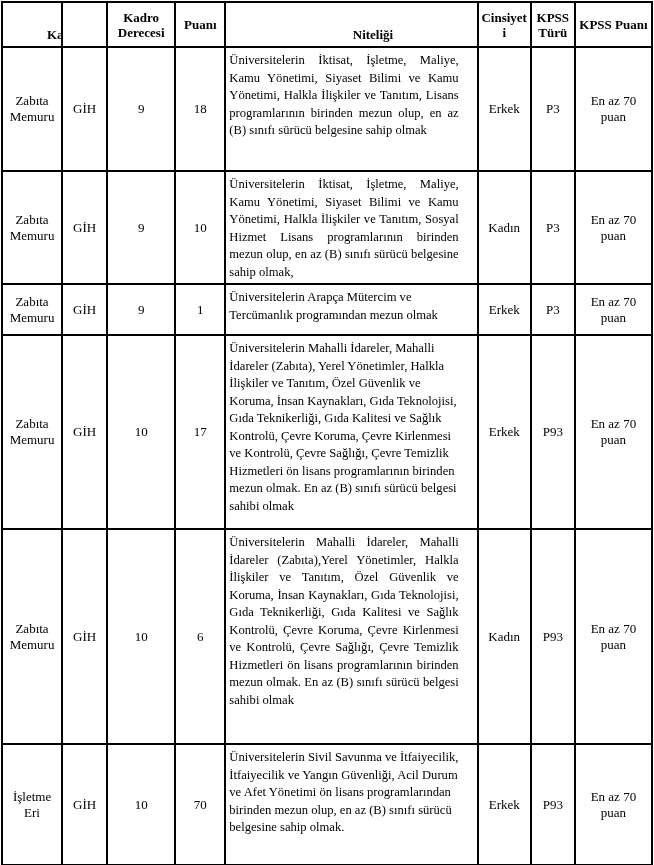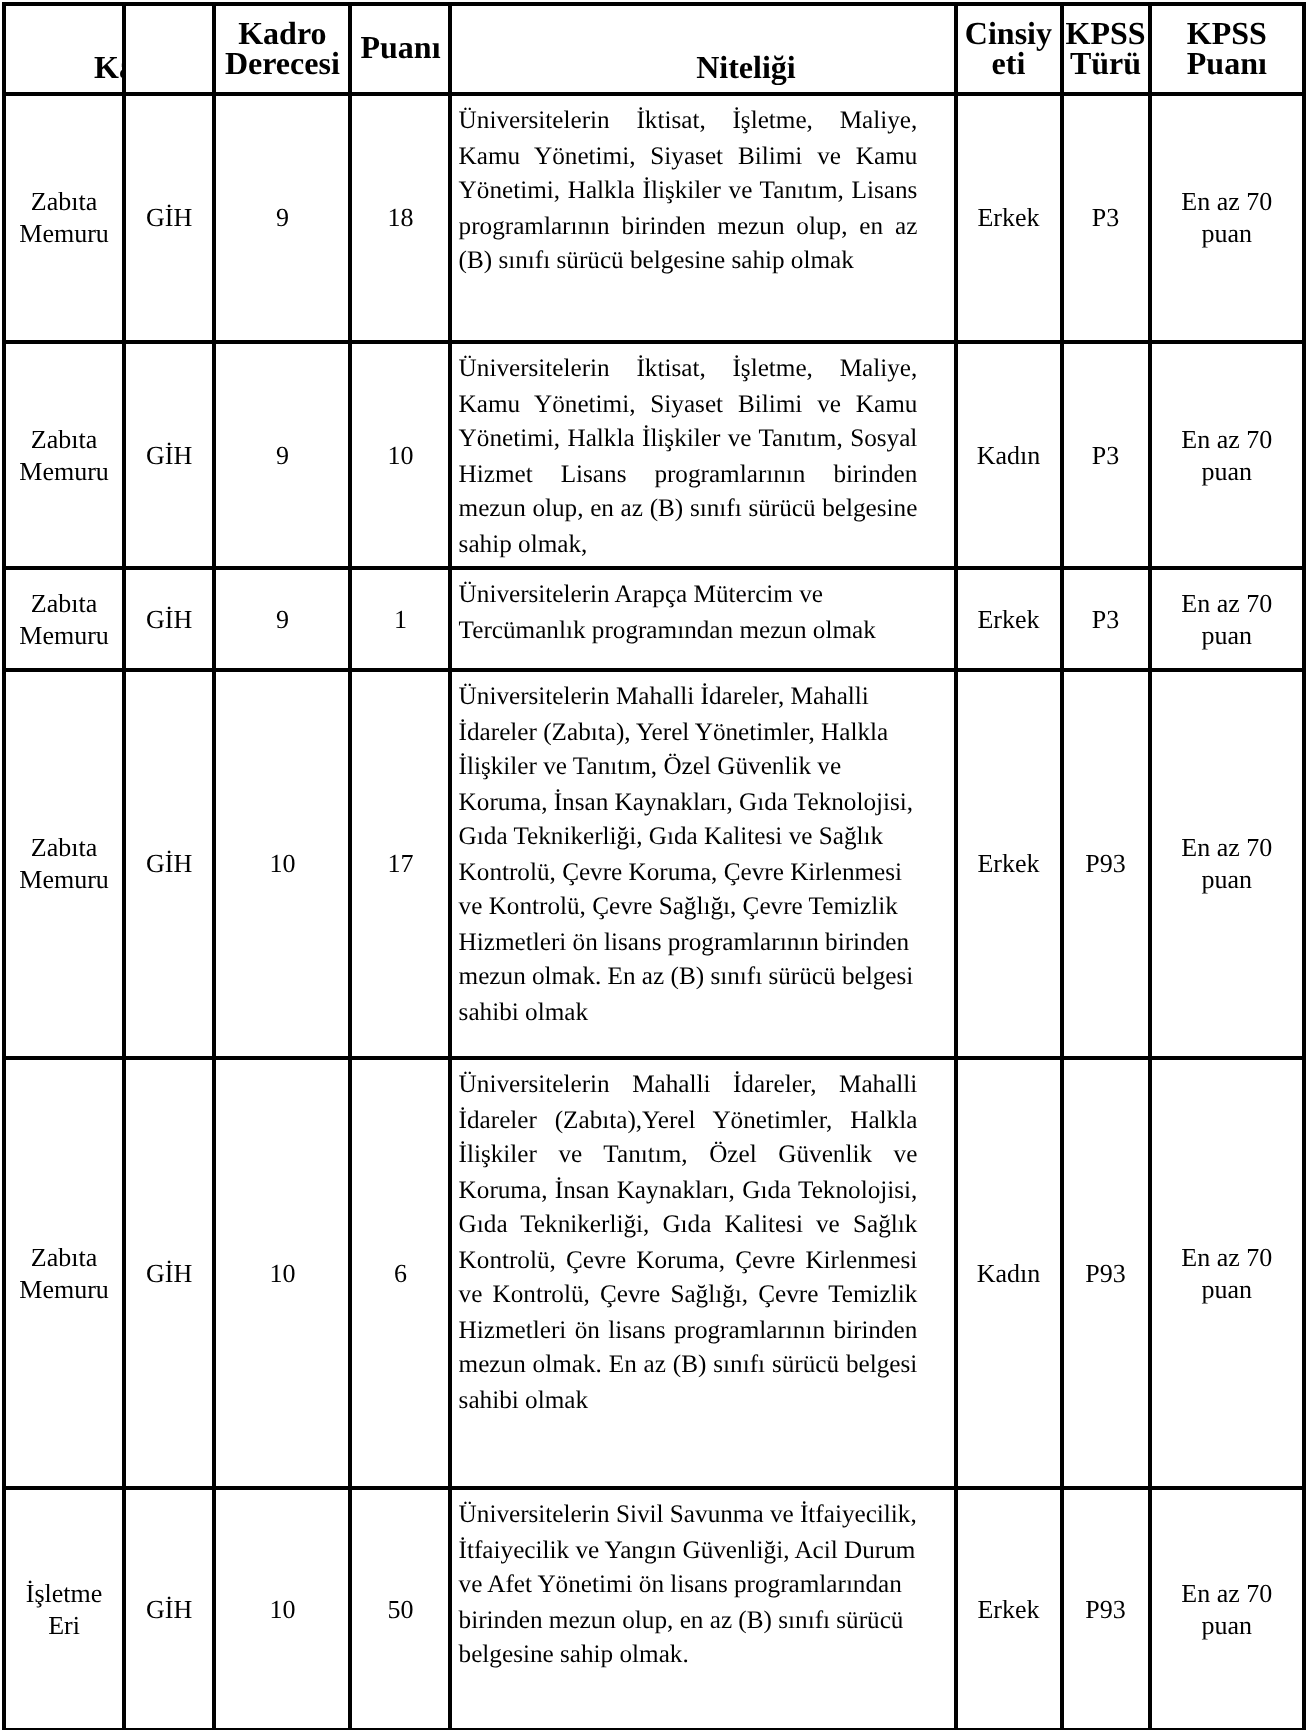--- a/index.html
+++ b/index.html
@@ -27,21 +27,21 @@
   }
   table.doc-table th,
   table.doc-table td {
     border: 2px solid #000000;
     overflow: hidden;
     box-sizing: border-box;
   }
   
   th.hcell {
     font-weight: bold;
-    font-size: 16px;
+    font-size: 13px;
     line-height: 15px;
     text-align: center;
     vertical-align: middle;
     padding: 2px 1px;
     margin-left: 48px;
   }
   th.vbottom { vertical-align: bottom; padding-bottom: 4px; padding-left: 44px; }
   th.breakword { word-break: break-all; font-family: Liberation Serif, serif; }
   
   td.ccell {
@@ -143,21 +143,21 @@
         <td class="ccell">6</td>
         <td class="qcell justify">Üniversitelerin Mahalli İdareler,  Mahalli İdareler (Zabıta),Yerel Yönetimler, Halkla İlişkiler ve Tanıtım, Özel Güvenlik ve Koruma, İnsan Kaynakları, Gıda Teknolojisi, Gıda Teknikerliği, Gıda Kalitesi ve Sağlık Kontrolü, Çevre Koruma, Çevre Kirlenmesi ve Kontrolü, Çevre Sağlığı, Çevre Temizlik Hizmetleri ön lisans programlarının birinden mezun olmak. En az (B) sınıfı sürücü belgesi sahibi olmak</td>
         <td class="ccell">Kadın</td>
         <td class="ccell">P93</td>
         <td class="ccell">En az 70 puan</td>
       </tr>
       <tr class="r-5">
         <td class="ccell">İşletme Eri</td>
         <td class="ccell">GİH</td>
         <td class="ccell">10</td>
-        <td class="ccell">50</td>
+        <td class="ccell">70</td>
         <td class="qcell">Üniversitelerin Sivil Savunma ve İtfaiyecilik, İtfaiyecilik ve Yangın Güvenliği, Acil Durum ve Afet Yönetimi ön lisans programlarından birinden mezun olup, en az (B) sınıfı sürücü belgesine sahip olmak.</td>
         <td class="ccell">Erkek</td>
         <td class="ccell">P93</td>
         <td class="ccell">En az 70 puan</td>
       </tr>
     </tbody>
   </table>
 </div>
 
 </body></html>

